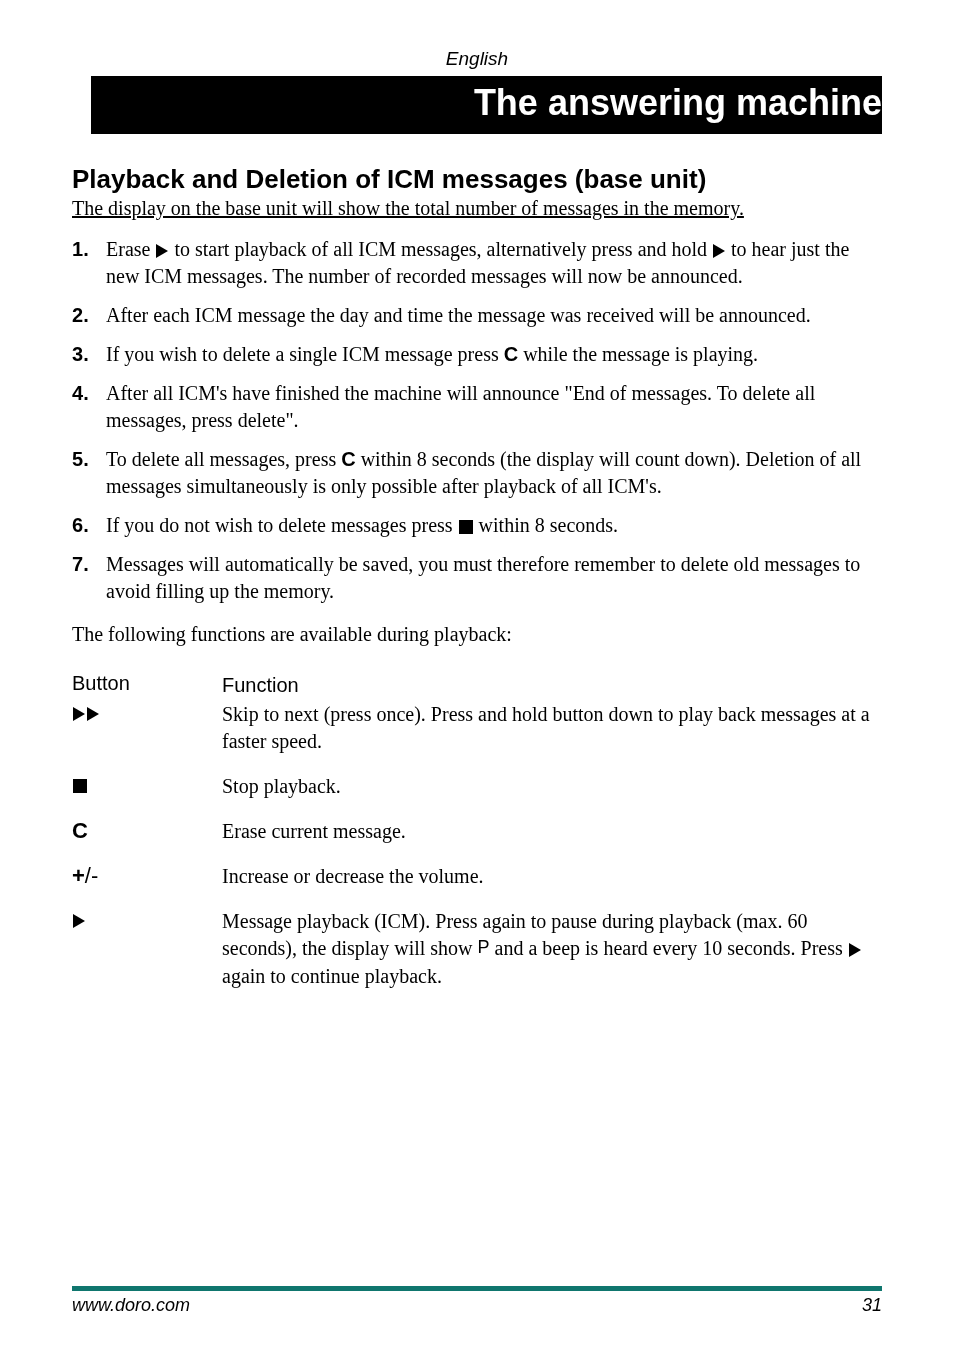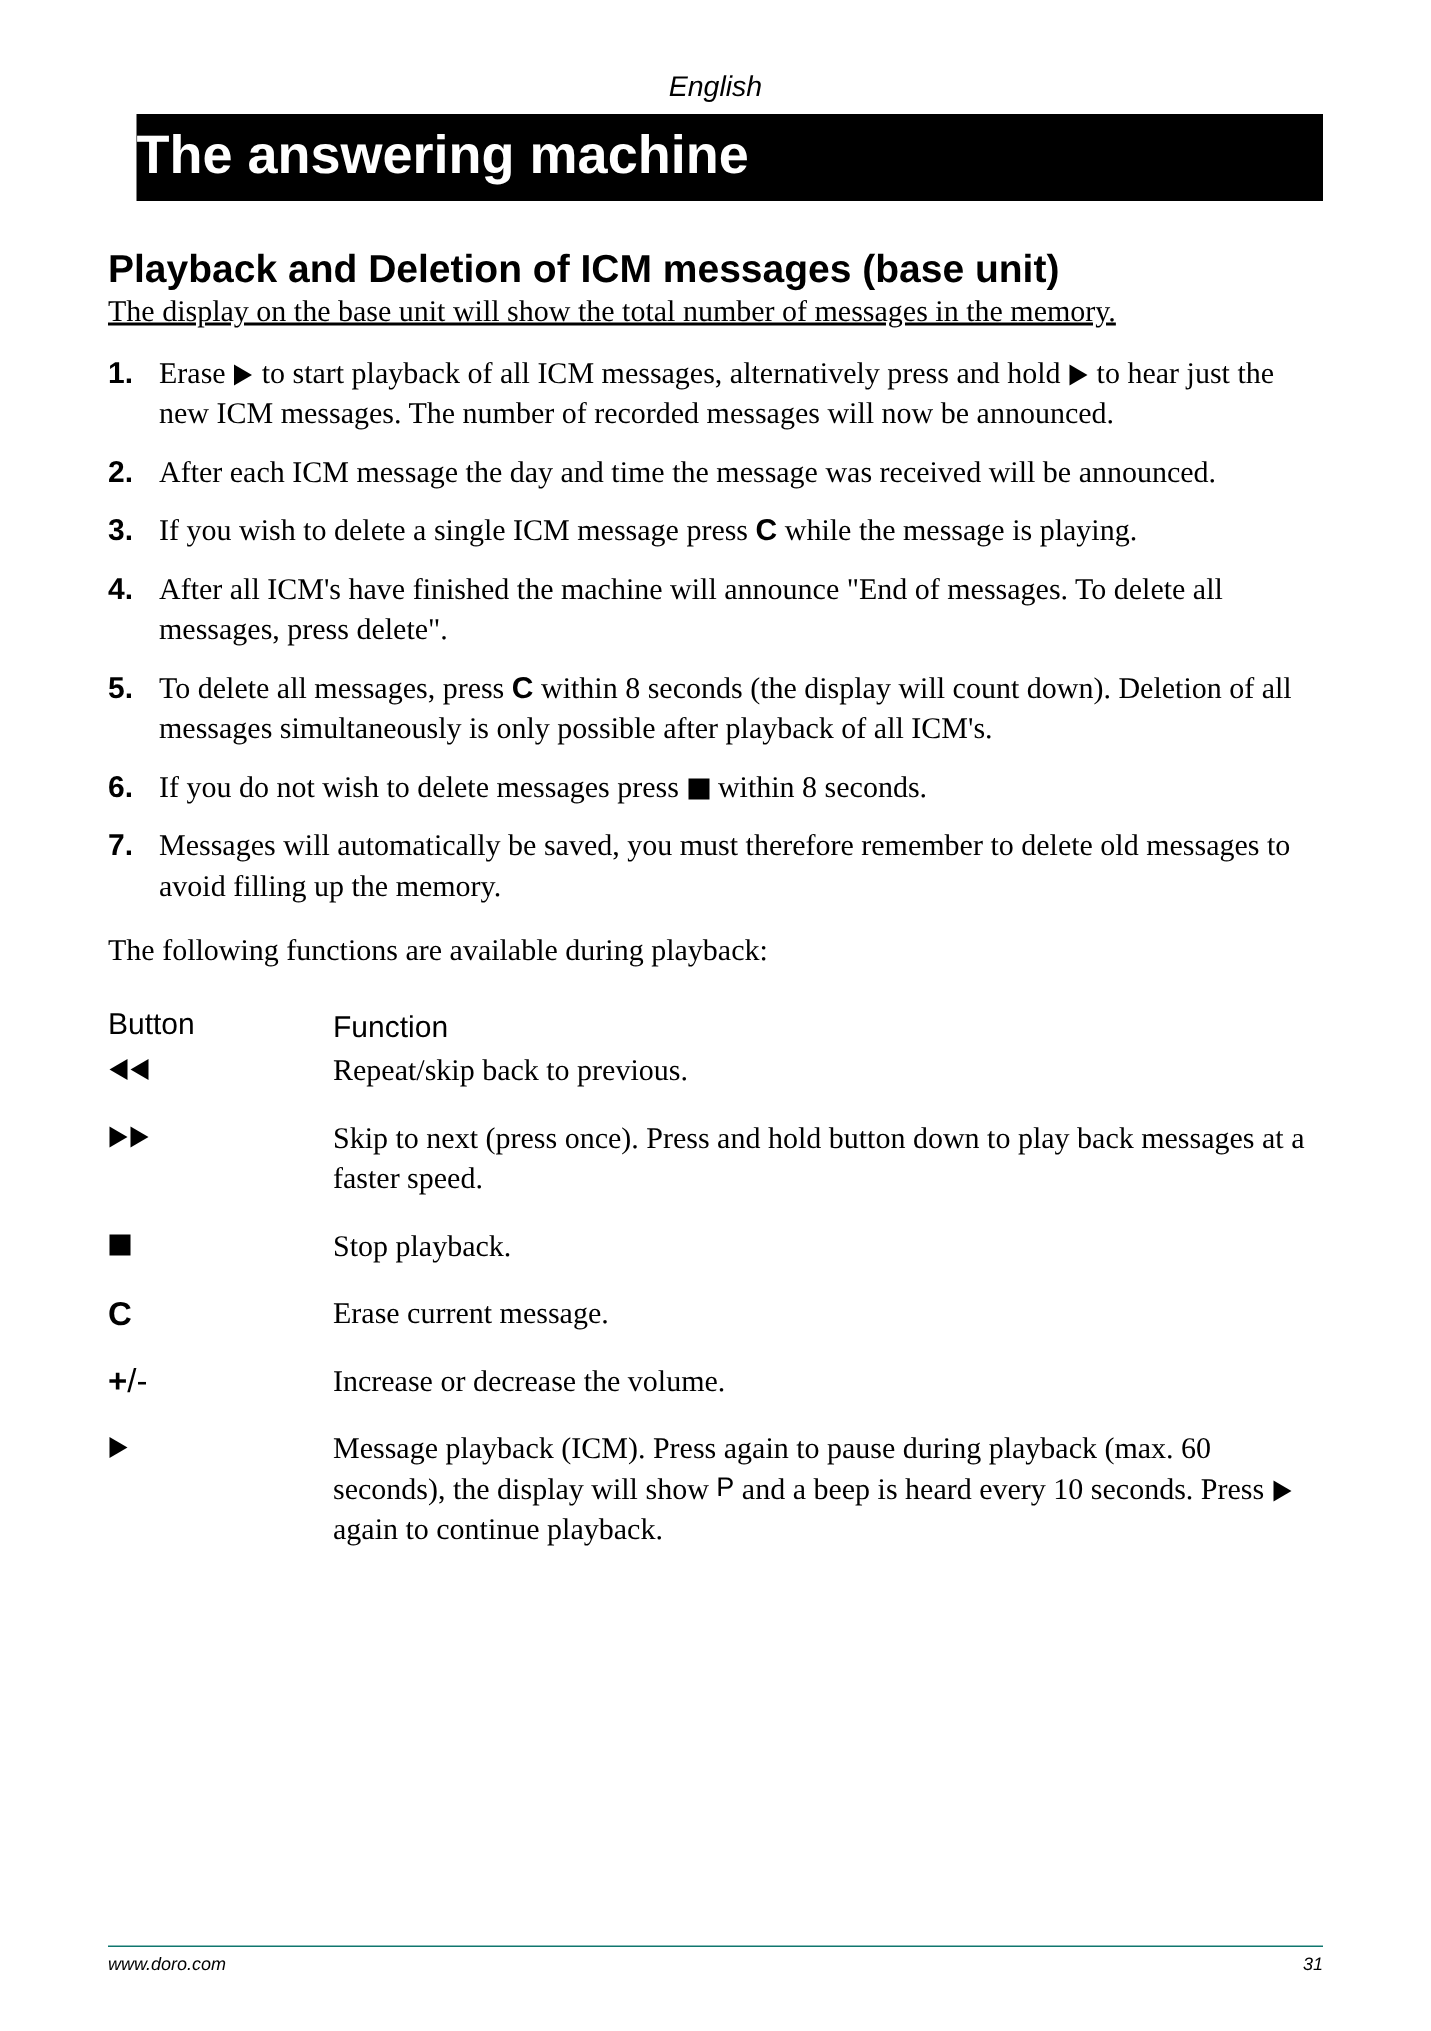--- a/index.html
+++ b/index.html
@@ -25,21 +25,21 @@
       font-size: 19px;
       margin-bottom: 6px;
     }
 
     .title-bar {
       background: #000;
       color: #fff;
       font-family: Arial, Helvetica, sans-serif;
       font-weight: bold;
       font-size: 36px;
-      text-align: left;
+      text-align: right;
       padding: 6px 0 10px 0;
       margin-bottom: 30px;
       margin-left: 19px;
     }
 
     .section-heading {
       font-family: Arial, Helvetica, sans-serif;
       font-weight: bold;
       font-size: 26px;
     }
@@ -172,27 +172,27 @@
       display: inline-block;
       position: relative;
       top: -3px;
     }
 
     .footer {
       position: absolute;
       bottom: 38px;
       left: 72px;
       right: 72px;
-      border-top: 1px solid #0f766e;
+      border-top: 5px solid #0f766e;
       padding-top: 4px;
       display: flex;
       justify-content: space-between;
       font-family: Arial, Helvetica, sans-serif;
       font-style: italic;
-      font-size: 12px;
+      font-size: 18px;
     }
   </style>
 </head>
 <body>
 
 <div class="top-lang">English</div>
 
 <div class="title-bar">The answering machine</div>
 
 <div class="section-heading">Playback and Deletion of ICM messages (base unit)</div>
@@ -219,26 +219,20 @@
 
 <p class="avail-line">The following functions are available during playback:</p>
 
 <div class="func-table">
 
   <div class="func-row" style="margin-bottom:2px;">
     <div class="func-col-left func-header-left">Button</div>
     <div class="func-col-right func-header-right">Function</div>
   </div>
 
-  <div class="func-row">
-    <div class="func-col-left">
-      <span class="tri-left"></span><span class="tri-left"></span>
-    </div>
-    <div class="func-col-right">Repeat/skip back to previous.</div>
-  </div>
 
   <div class="func-row">
     <div class="func-col-left">
       <span class="tri-right"></span><span class="tri-right"></span>
     </div>
     <div class="func-col-right">Skip to next (press once). Press and hold button down to play back messages at a faster speed.</div>
   </div>
 
   <div class="func-row">
     <div class="func-col-left">

